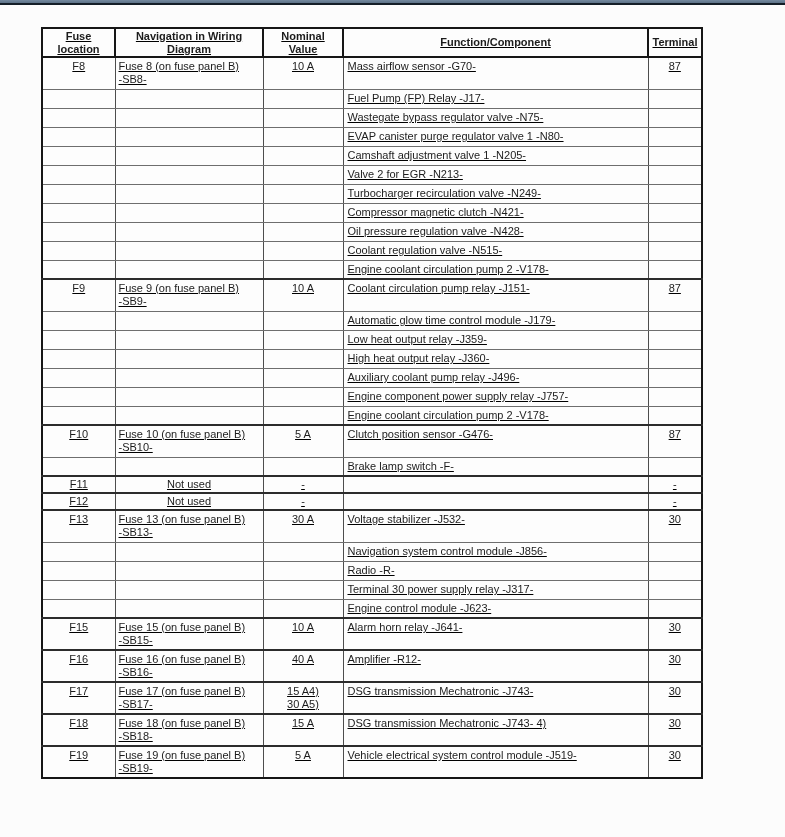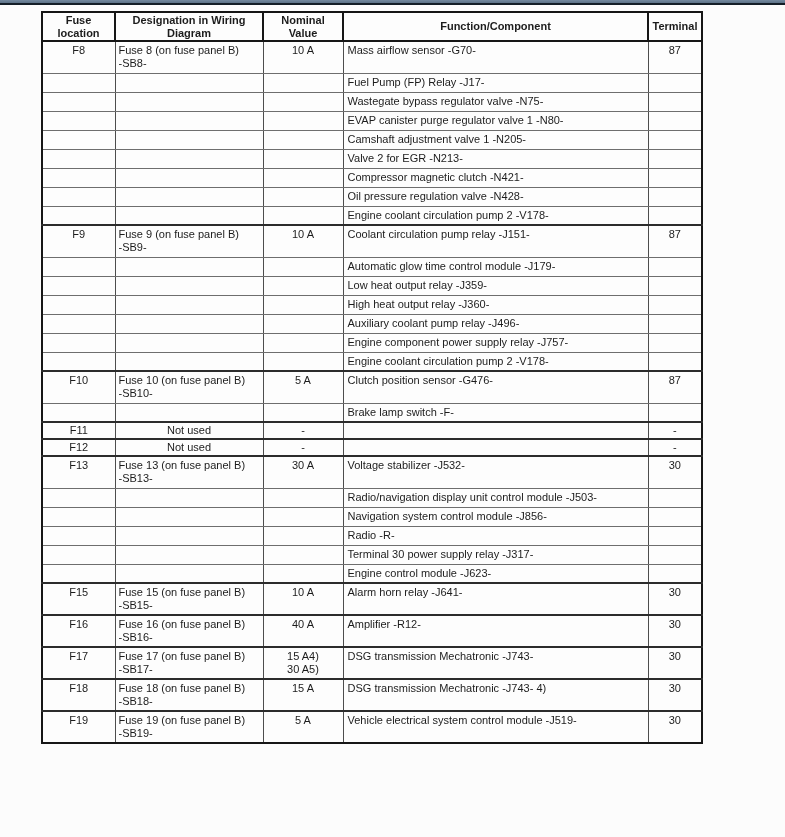--- a/index.html
+++ b/index.html
@@ -9,21 +9,22 @@
     background: #fcfcfc;
     font-family: "Liberation Sans", "DejaVu Sans", sans-serif;
     overflow: hidden;
   }
   .topbar {
     width: 100%; height: 5px;
     background: linear-gradient(#74899f, #5d7287);
     border-bottom: 2px solid #141e28;
   }
   .page {
-    padding: 6px 0 0 41px;
+    padding: 22px 0 0 41px;
+    text-decoration: underline;
   }
   table.fuse-table {
     border-collapse: collapse;
     table-layout: fixed;
     width: 660px;
     border: 2px solid #161616;
     background: #fdfdfd;
     color: #1c1c1c;
     font-size: 11px;
     line-height: 13px;
@@ -77,21 +78,21 @@
       <col class="c-fuse">
         <col class="c-desig">
         <col class="c-nominal">
         <col class="c-func">
         <col class="c-term">
     </colgroup>
     <thead>
       <tr>
         <th>Fuse
 location</th>
-        <th>Designation in Wiring
+        <th>Navigation in Wiring
 Diagram</th>
         <th>Nominal
 Value</th>
         <th>Function/Component</th>
         <th>Terminal</th>
       </tr>
     </thead>
     <tbody id="table-body">
         <tr class="main">
           <td class="fuse">F8</td>
@@ -133,28 +134,42 @@
           <td class="fuse"></td>
           <td class="designation"></td>
           <td class="nominal"></td>
           <td class="function">Valve 2 for EGR -N213-</td>
           <td class="terminal"></td>
         </tr>
         <tr class="sub">
           <td class="fuse"></td>
           <td class="designation"></td>
           <td class="nominal"></td>
+          <td class="function">Turbocharger recirculation valve -N249-</td>
+          <td class="terminal"></td>
+        </tr>
+        <tr class="sub">
+          <td class="fuse"></td>
+          <td class="designation"></td>
+          <td class="nominal"></td>
           <td class="function">Compressor magnetic clutch -N421-</td>
           <td class="terminal"></td>
         </tr>
         <tr class="sub">
           <td class="fuse"></td>
           <td class="designation"></td>
           <td class="nominal"></td>
           <td class="function">Oil pressure regulation valve -N428-</td>
+          <td class="terminal"></td>
+        </tr>
+        <tr class="sub">
+          <td class="fuse"></td>
+          <td class="designation"></td>
+          <td class="nominal"></td>
+          <td class="function">Coolant regulation valve -N515-</td>
           <td class="terminal"></td>
         </tr>
         <tr class="sub">
           <td class="fuse"></td>
           <td class="designation"></td>
           <td class="nominal"></td>
           <td class="function">Engine coolant circulation pump 2 -V178-</td>
           <td class="terminal"></td>
         </tr>
         <tr class="main">
@@ -241,27 +256,20 @@
           <td class="designation">Fuse 13 (on fuse panel B)
 -SB13-</td>
           <td class="nominal">30 A</td>
           <td class="function">Voltage stabilizer -J532-</td>
           <td class="terminal">30</td>
         </tr>
         <tr class="sub">
           <td class="fuse"></td>
           <td class="designation"></td>
           <td class="nominal"></td>
-          <td class="function">Radio/navigation display unit control module -J503-</td>
-          <td class="terminal"></td>
-        </tr>
-        <tr class="sub">
-          <td class="fuse"></td>
-          <td class="designation"></td>
-          <td class="nominal"></td>
           <td class="function">Navigation system control module -J856-</td>
           <td class="terminal"></td>
         </tr>
         <tr class="sub">
           <td class="fuse"></td>
           <td class="designation"></td>
           <td class="nominal"></td>
           <td class="function">Radio -R-</td>
           <td class="terminal"></td>
         </tr>

